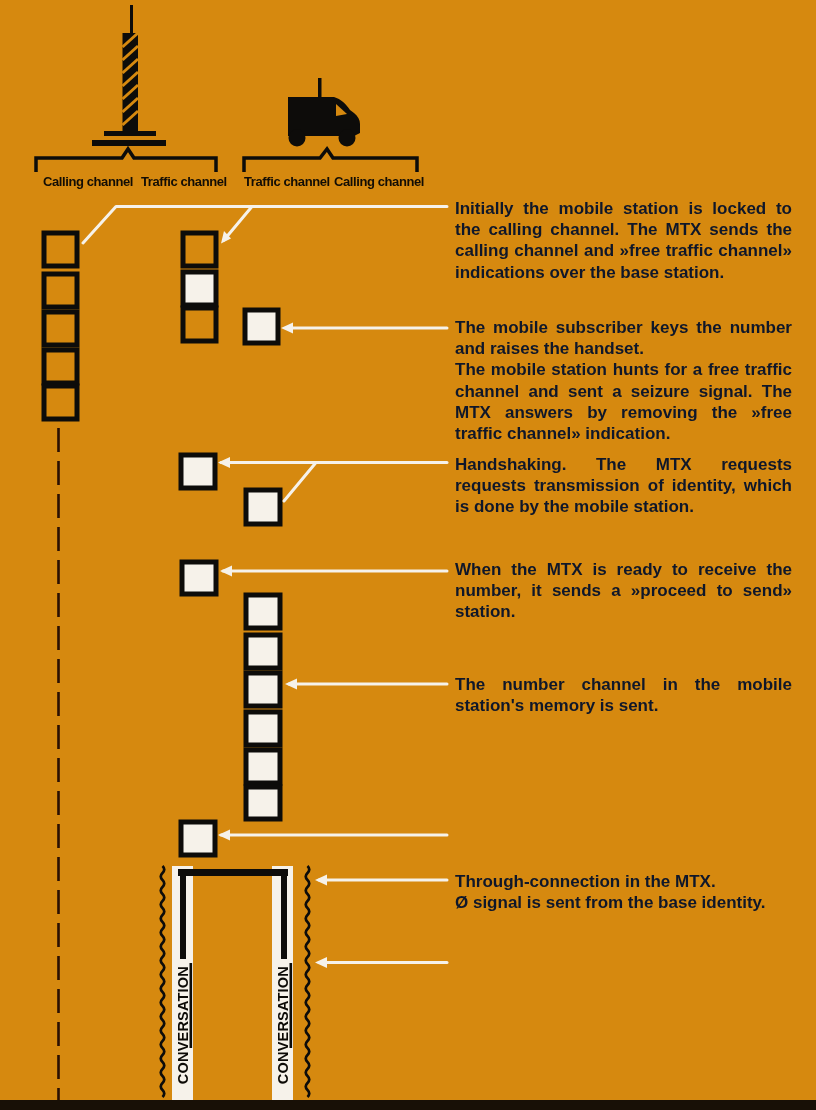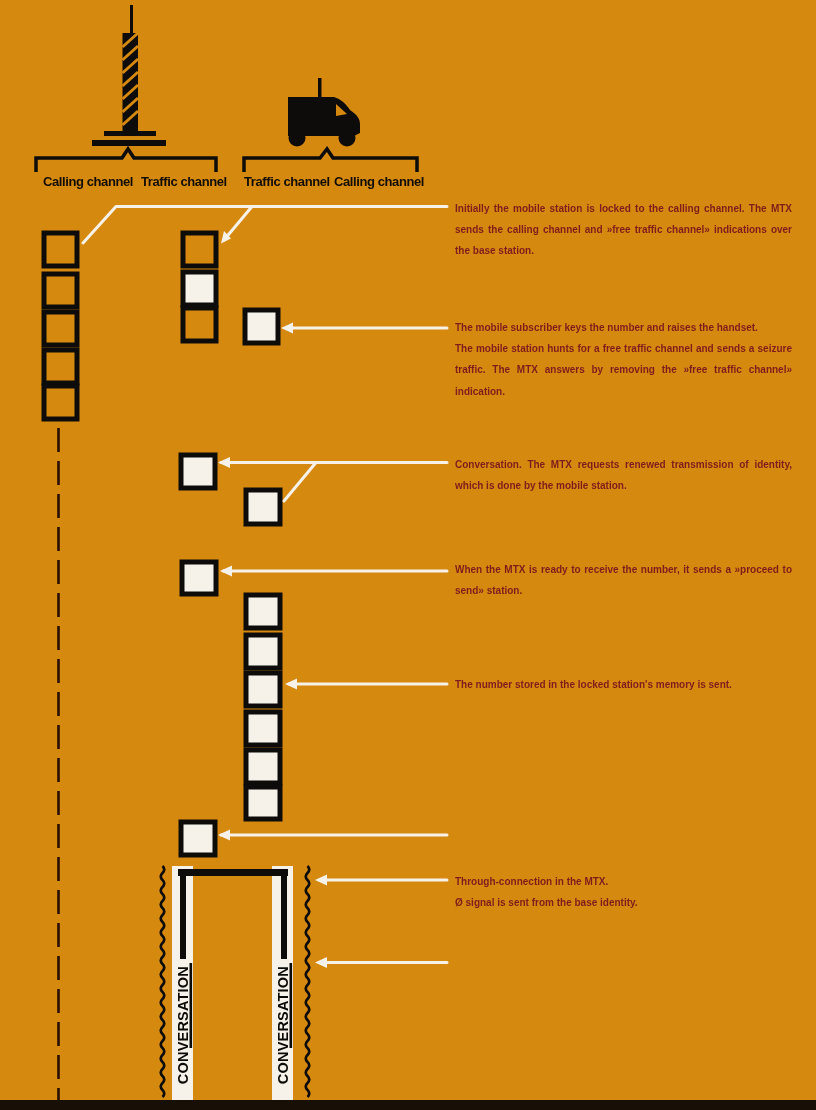--- a/index.html
+++ b/index.html
@@ -11,22 +11,22 @@
   }
   .stage{position:absolute;left:0;top:0;width:816px;height:1110px;padding-left:24px;}
   svg.overlay{position:absolute;left:0;top:0;}
   .chan-label{
     position:absolute;top:174px;
     font-size:13px;font-weight:bold;letter-spacing:-0.4px;
     color:#120d05;white-space:nowrap;
   }
   .step{
     position:absolute;left:455px;width:337px;
-    font-size:10px;font-weight:bold;line-height:21.2px;
-    color:#7f1d1d;text-align:justify;white-space:pre-line;
+    font-size:17px;font-weight:bold;line-height:21.2px;
+    color:#0f172a;text-align:justify;white-space:pre-line;
   }
   .vbar-label{
     position:absolute;width:21px;height:130px;
     display:flex;align-items:center;justify-content:center;
   }
   .vbar-label span{
     writing-mode:vertical-rl;transform:rotate(180deg);
     font-size:14.5px;font-weight:bold;letter-spacing:0.2px;
     color:#0c0a06;white-space:nowrap;
   }
@@ -132,24 +132,24 @@
     </g>
   </svg>
 
   <div class="chan-label" style="left:43px">Calling channel</div>
   <div class="chan-label" style="left:141px">Traffic channel</div>
   <div class="chan-label" style="left:244px">Traffic channel</div>
   <div class="chan-label" style="left:334px">Calling channel</div>
 
   <div class="step" style="top:198px">Initially the mobile station is locked to the calling channel. The MTX sends the calling channel and »free traffic channel» indications over the base station.</div>
   <div class="step" style="top:317px">The mobile subscriber keys the number and raises the handset.
-The mobile station hunts for a free traffic channel and sends a seizure traffic. The MTX answers by removing the »free traffic channel» indication.</div>
-  <div class="step" style="top:454px">Conversation. The MTX requests renewed transmission of identity, which is done by the mobile station.</div>
+The mobile station hunts for a free traffic channel and sent a seizure signal. The MTX answers by removing the »free traffic channel» indication.</div>
+  <div class="step" style="top:454px">Handshaking. The MTX requests requests transmission of identity, which is done by the mobile station.</div>
   <div class="step" style="top:559px">When the MTX is ready to receive the number, it sends a »proceed to send» station.</div>
-  <div class="step" style="top:674px">The number stored in the locked station's memory is sent.</div>
+  <div class="step" style="top:674px">The number channel in the mobile station's memory is sent.</div>
   <div class="step" style="top:871px">Through-connection in the MTX.
 Ø signal is sent from the base identity.</div>
 
   <div class="vbar-label" style="left:172px;top:960px">
     <span>CONVERSATION</span>
   </div>
   <div class="vbar-label" style="left:272px;top:960px">
     <span>CONVERSATION</span>
   </div>
 

